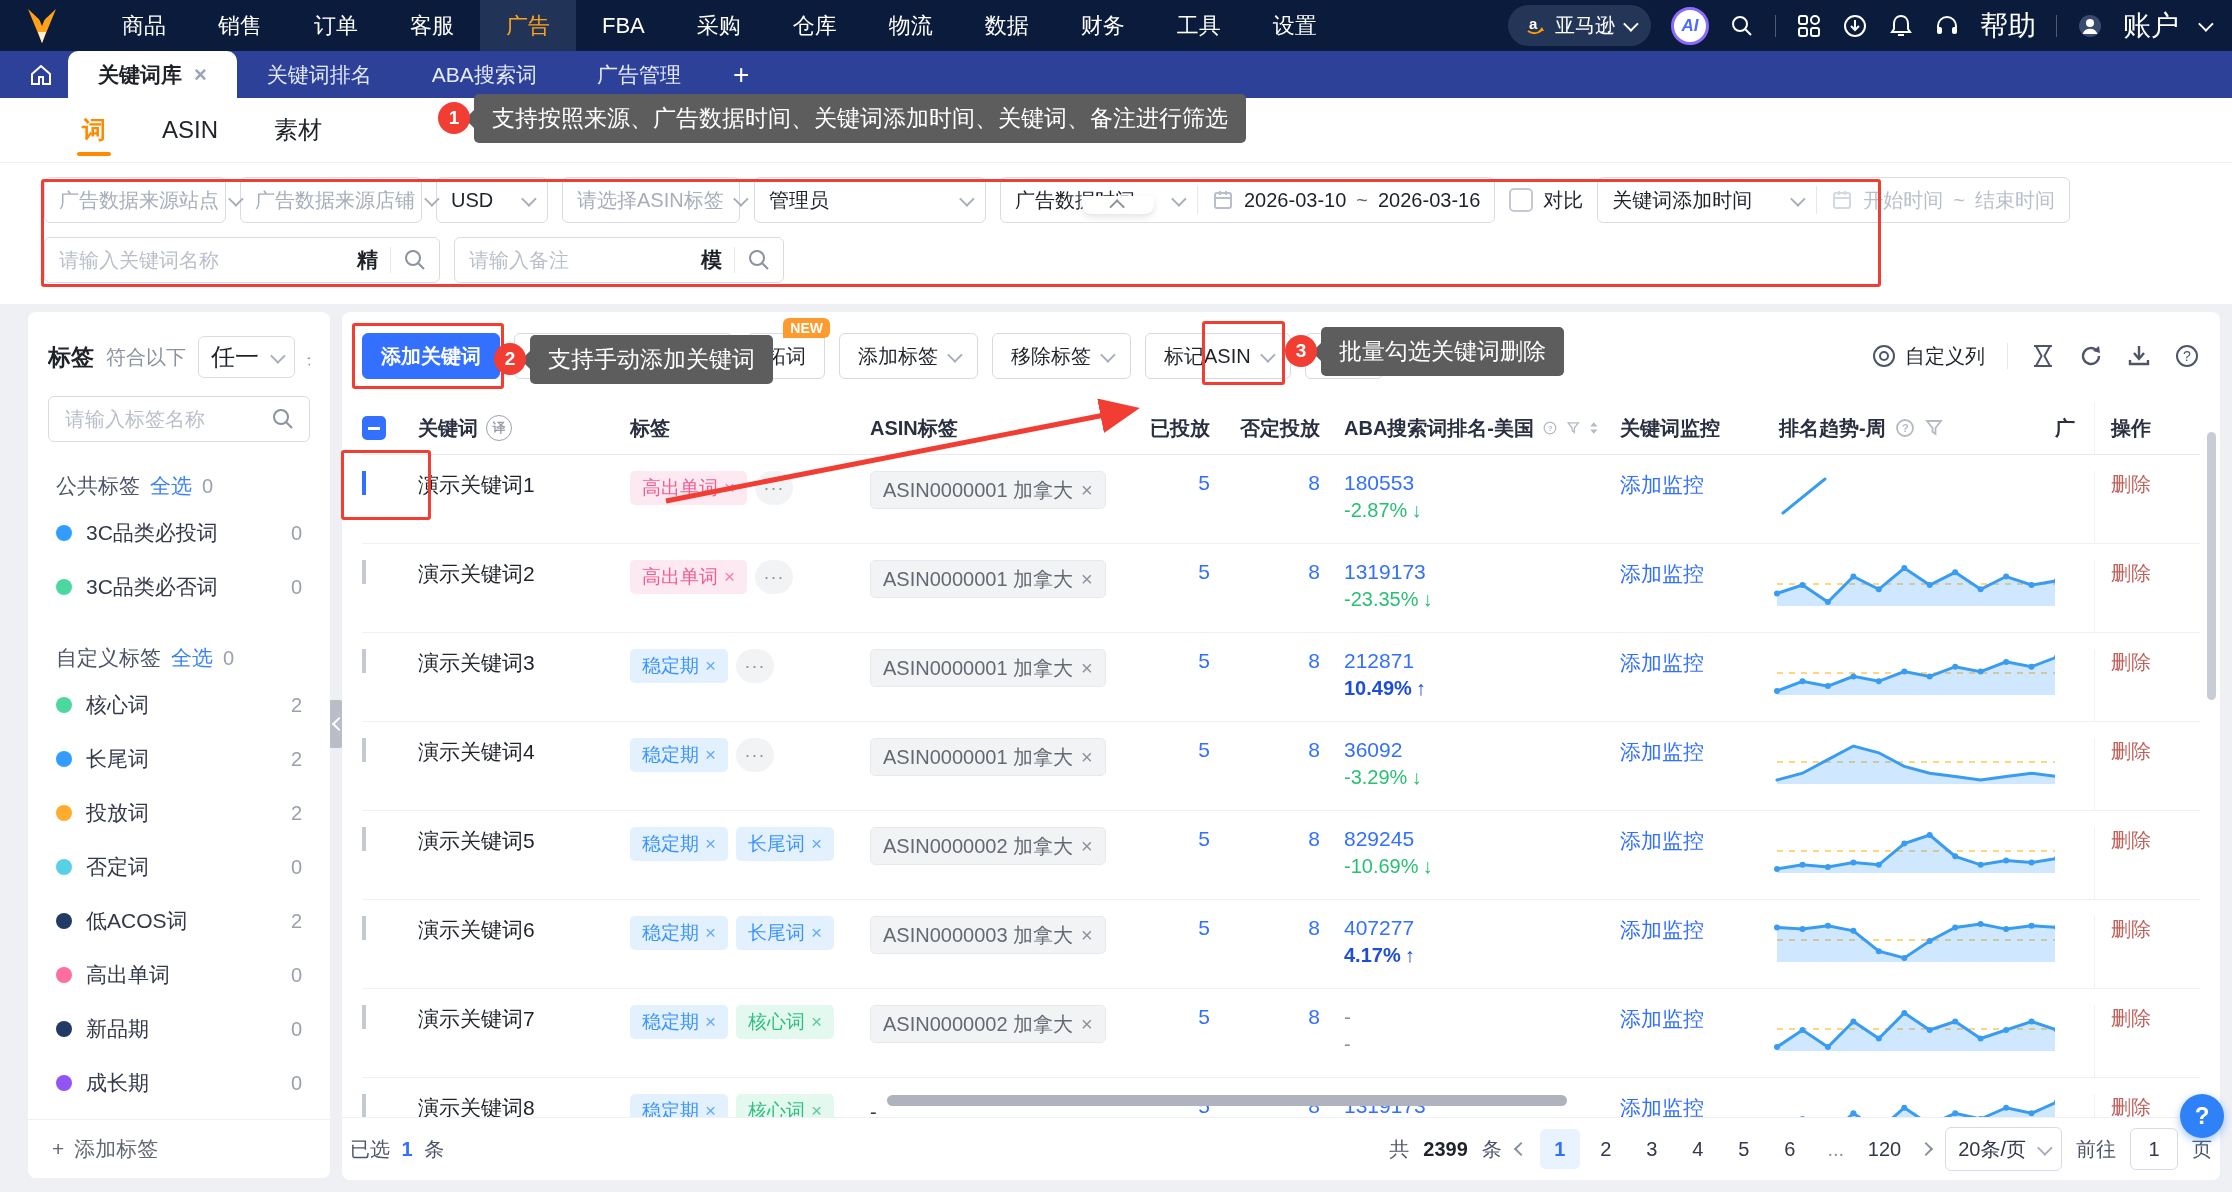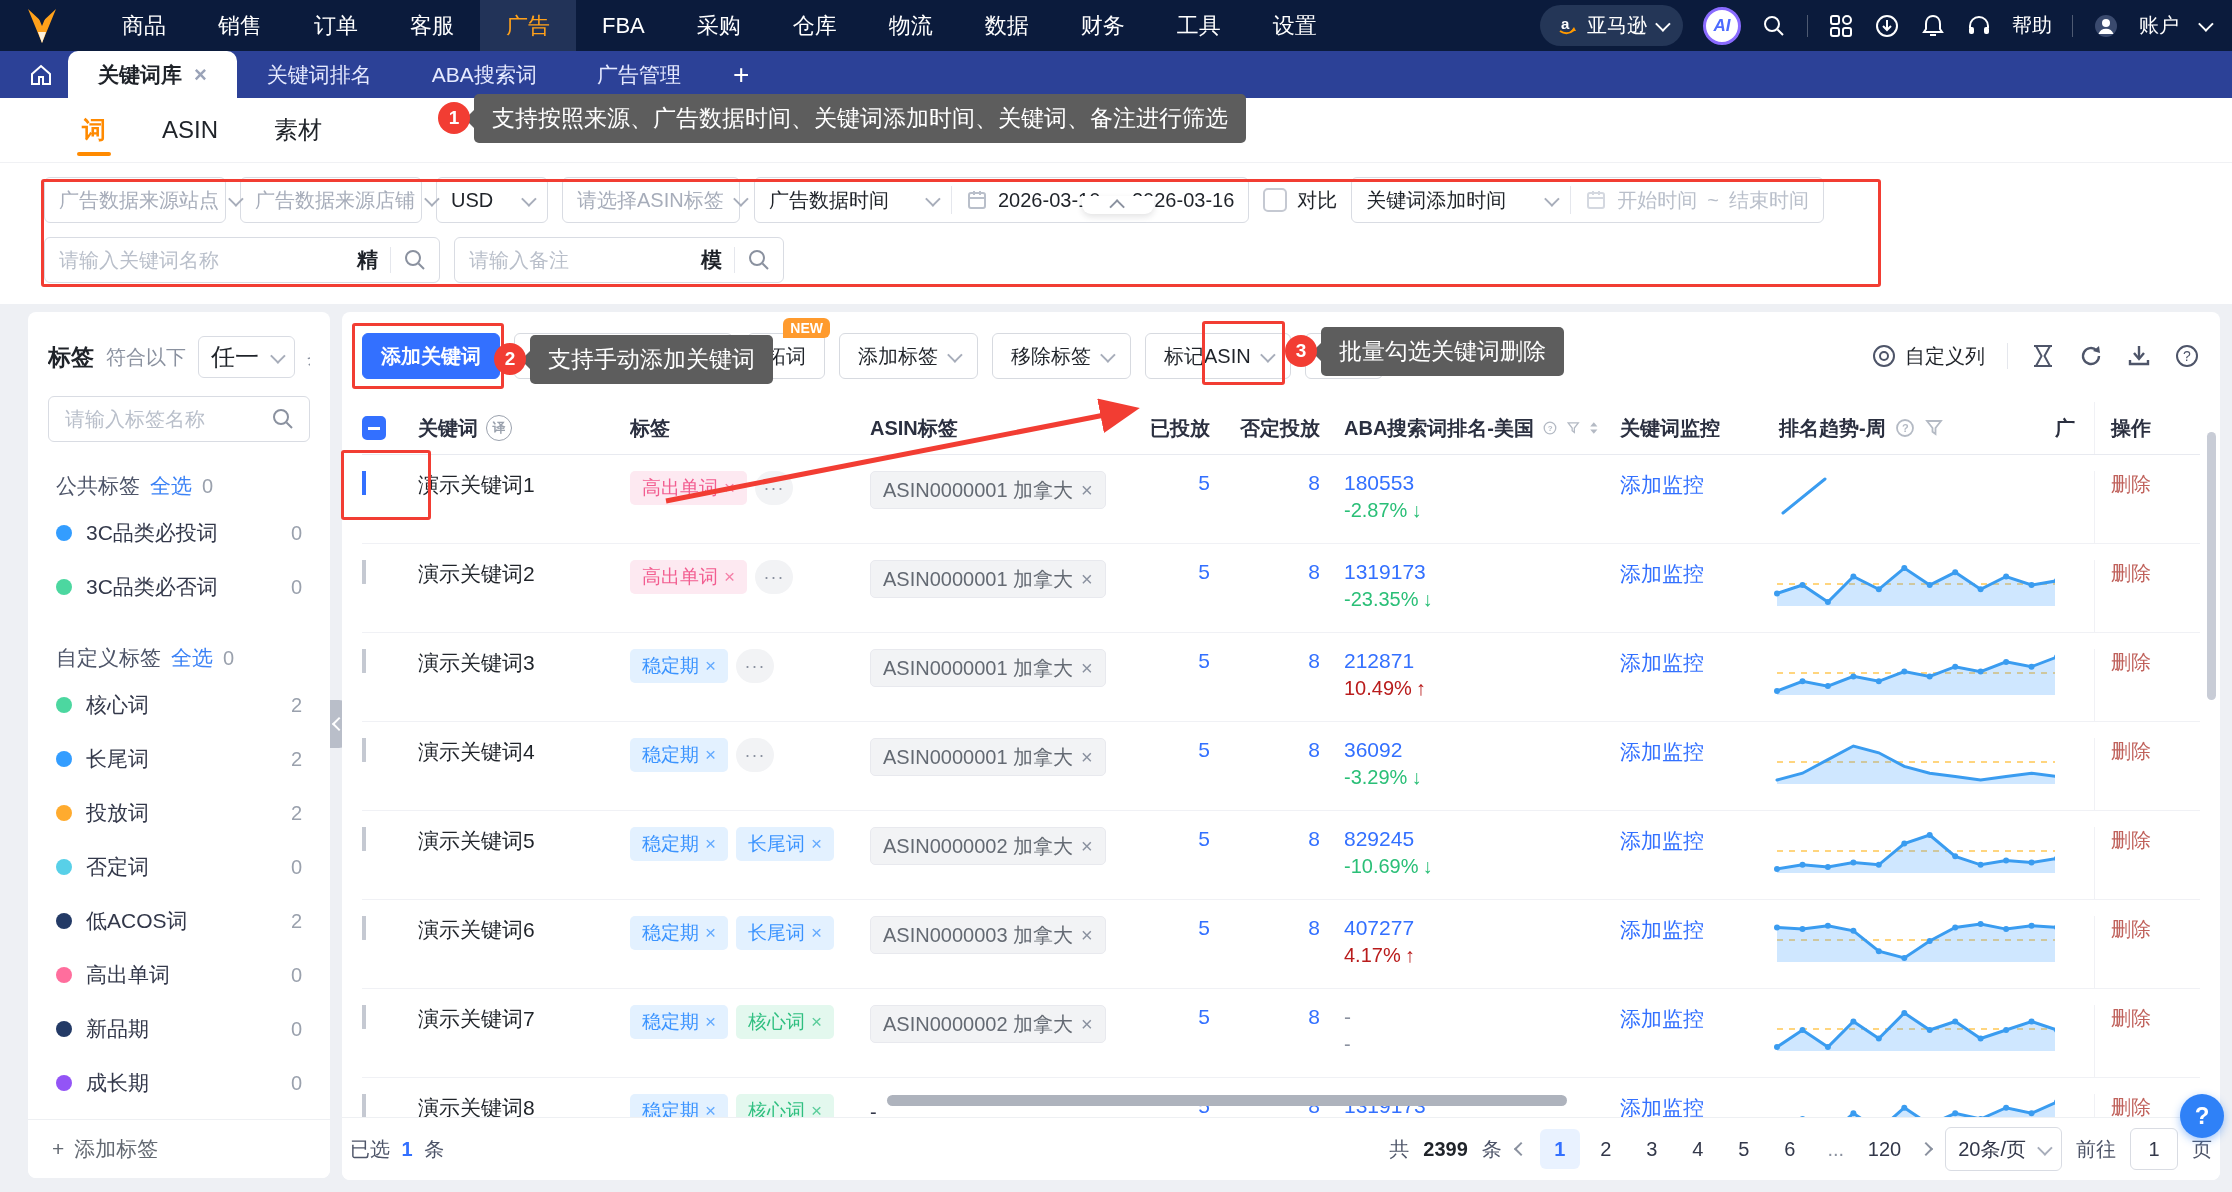--- a/index.html
+++ b/index.html
@@ -11,21 +11,21 @@
   .logo{width:40px;height:40px;margin-right:34px;flex:none;}
   .nav-menu{display:flex;align-items:center;height:51px;}
   .nav-item{height:51px;line-height:51px;padding:0 26px;color:#fff;font-size:22px;cursor:pointer;white-space:nowrap;}
   .nav-item.active{background:#223358;color:#ffa11b;}
   .nav-right{margin-left:auto;display:flex;align-items:center;gap:20px;color:#fff;}
   .mk-pill{display:flex;align-items:center;gap:9px;background:#243657;border-radius:999px;padding:7px 16px;cursor:pointer;}
   .mk-pill .mk-label{font-size:20px;}
   .ai-badge{width:38px;height:38px;border-radius:50%;background:#fff;border:3px solid #8a6bff;box-sizing:border-box;display:flex;align-items:center;justify-content:center;color:#4c6bff;font-weight:bold;font-style:italic;font-size:17px;cursor:pointer;}
   .nav-ic{width:26px;height:26px;cursor:pointer;}
   .nav-divider{width:1px;height:22px;background:rgba(255,255,255,.28);}
-  .nav-text{font-size:20px;cursor:pointer;white-space:nowrap;}
+  .nav-text{font-size:28px;cursor:pointer;white-space:nowrap;}
   .caret{display:inline-block;width:9px;height:9px;border-right:2px solid currentColor;border-bottom:2px solid currentColor;transform:rotate(45deg) translateY(-2px);}
   .caret.up{transform:rotate(225deg) translateY(-2px);}
   
   .tabbar{position:absolute;left:0;top:51px;width:2232px;height:47px;background:#2c4197;display:flex;align-items:flex-end;padding:0 14px;box-sizing:border-box;}
   .home-btn{width:54px;height:47px;display:flex;align-items:center;justify-content:center;cursor:pointer;}
   .tab{height:47px;display:flex;align-items:center;gap:12px;padding:0 30px;color:#e6eaff;font-size:21px;cursor:pointer;white-space:nowrap;position:relative;}
   .tab .x{display:none;color:#9aa3b8;font-size:22px;}
   .tab.active{background:#fff;color:#1f2329;border-radius:10px 10px 0 0;font-weight:bold;}
   .tab.active .x{display:inline;}
   .tab-add{color:#fff;font-size:28px;padding:0 22px;height:47px;display:flex;align-items:center;cursor:pointer;}
@@ -106,21 +106,21 @@
   .tag.green{background:#e3f8ee;color:#2fbf80;}
   .more{display:none;width:38px;height:34px;border-radius:17px;background:#f2f3f5;color:#8a919f;align-items:center;justify-content:center;font-size:18px;letter-spacing:1px;cursor:pointer;}
   .more.show{display:inline-flex;}
   .asin-pill{display:inline-flex;align-items:center;gap:8px;height:36px;padding:0 12px;border-radius:5px;background:#f2f3f5;border:1px solid #e8e9ee;color:#646a73;font-size:20px;}
   .asin-pill .x{cursor:pointer;color:#8a919f;}
   .asin-pill.plain{background:none;border:none;padding:0;color:#33384a;}
   .aba .rk{font-size:21px;}
   .aba .rk.plain{color:#8a919f;}
   .aba .chg{margin-top:4px;font-size:20px;display:flex;align-items:center;gap:4px;}
   .chg.down{color:#2abf77;}
-  .chg.up{color:#b91c1c;}
+  .chg.up{color:#1d4ed8;font-weight:bold;}
   .chg.none{color:#8a919f;}
   .spark{width:300px;height:60px;}
   .opcol{border-left:1px solid #f0f1f5;height:100%;padding-left:16px;box-sizing:border-box;}
   .del-link{color:#c0625c;cursor:pointer;font-size:20px;}
   .vscroll{position:absolute;right:4px;top:120px;width:9px;height:268px;background:#c8ccd6;border-radius:5px;}
   .hscroll{position:absolute;left:545px;bottom:74px;width:680px;height:11px;background:#aeb3bd;border-radius:6px;}
   
   .mfooter{position:absolute;left:0;right:0;bottom:0;height:62px;border-top:1px solid #eef0f3;background:#fff;display:flex;align-items:center;justify-content:space-between;padding:0 8px;font-size:20px;color:#4e5569;}
   .pager{display:flex;align-items:center;gap:14px;}
   .pg{min-width:40px;height:40px;border-radius:6px;display:flex;align-items:center;justify-content:center;color:#33384a;cursor:pointer;padding:0 6px;box-sizing:border-box;}
@@ -258,20 +258,24 @@
     <div class="fsel" style="width:182px">
       <span>广告数据来源店铺</span>
         <span class="caret"></span>
     </div>
     <div class="fsel" style="width:112px">
       <span class="val">USD</span>
         <span class="caret"></span>
     </div>
     <div class="fsel" style="width:178px">
       <span>请选择ASIN标签</span>
+        <span class="caret"></span>
+    </div>
+    <div class="fsel" style="width:232px">
+      <span class="val">管理员</span>
         <span class="caret"></span>
     </div>
     <div class="combo">
       <div class="part" style="width:168px;justify-content:space-between">
         <span>广告数据时间</span>
           <span class="caret"></span>
       </div>
       <div class="sep"></div>
       <div class="part">
         <svg width="22" height="22" viewBox="0 0 22 22">

